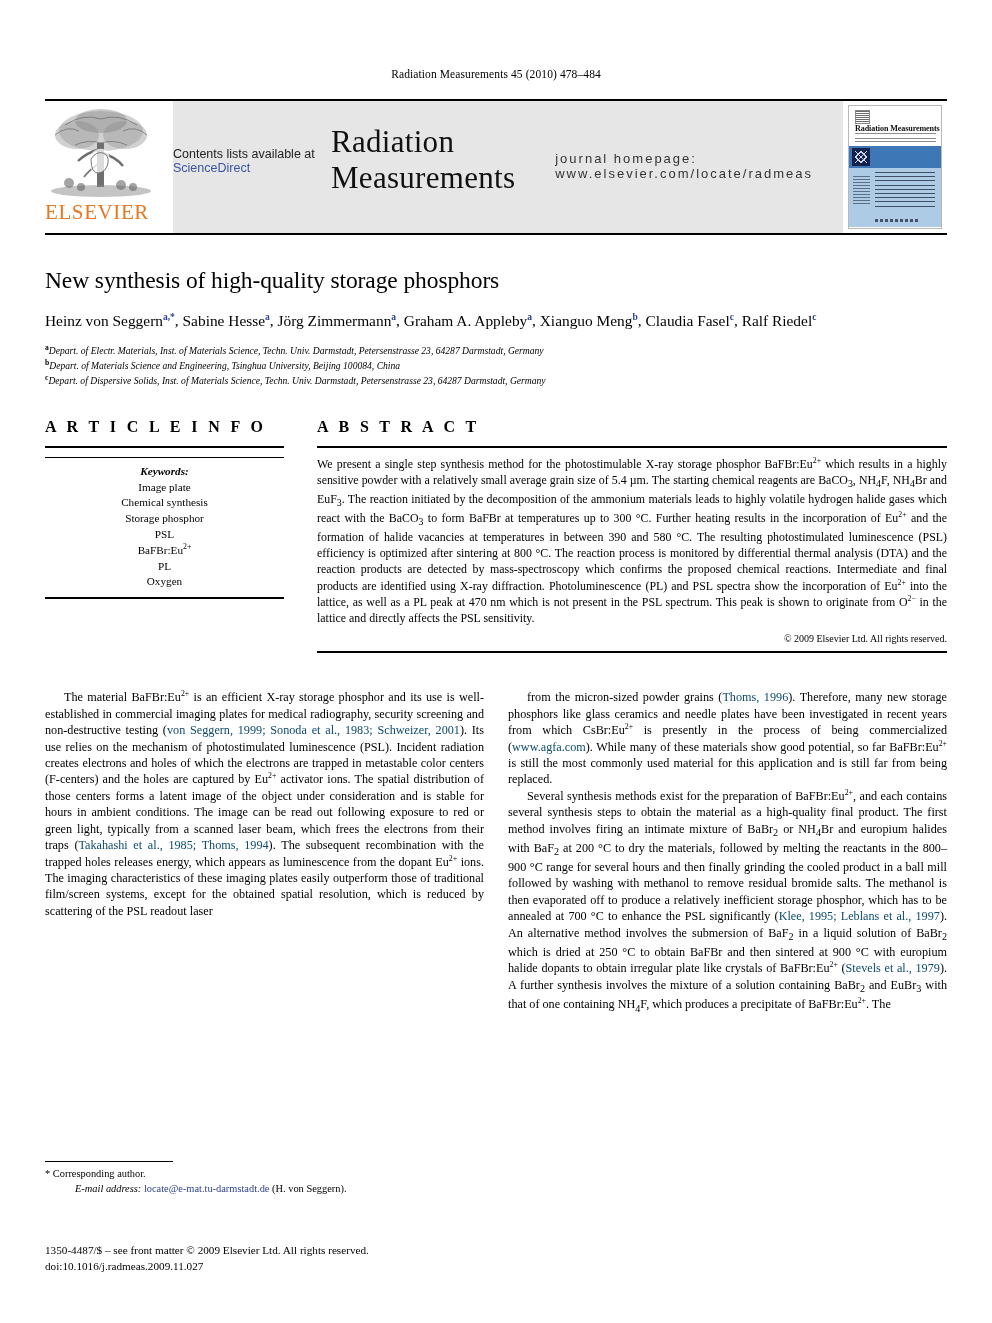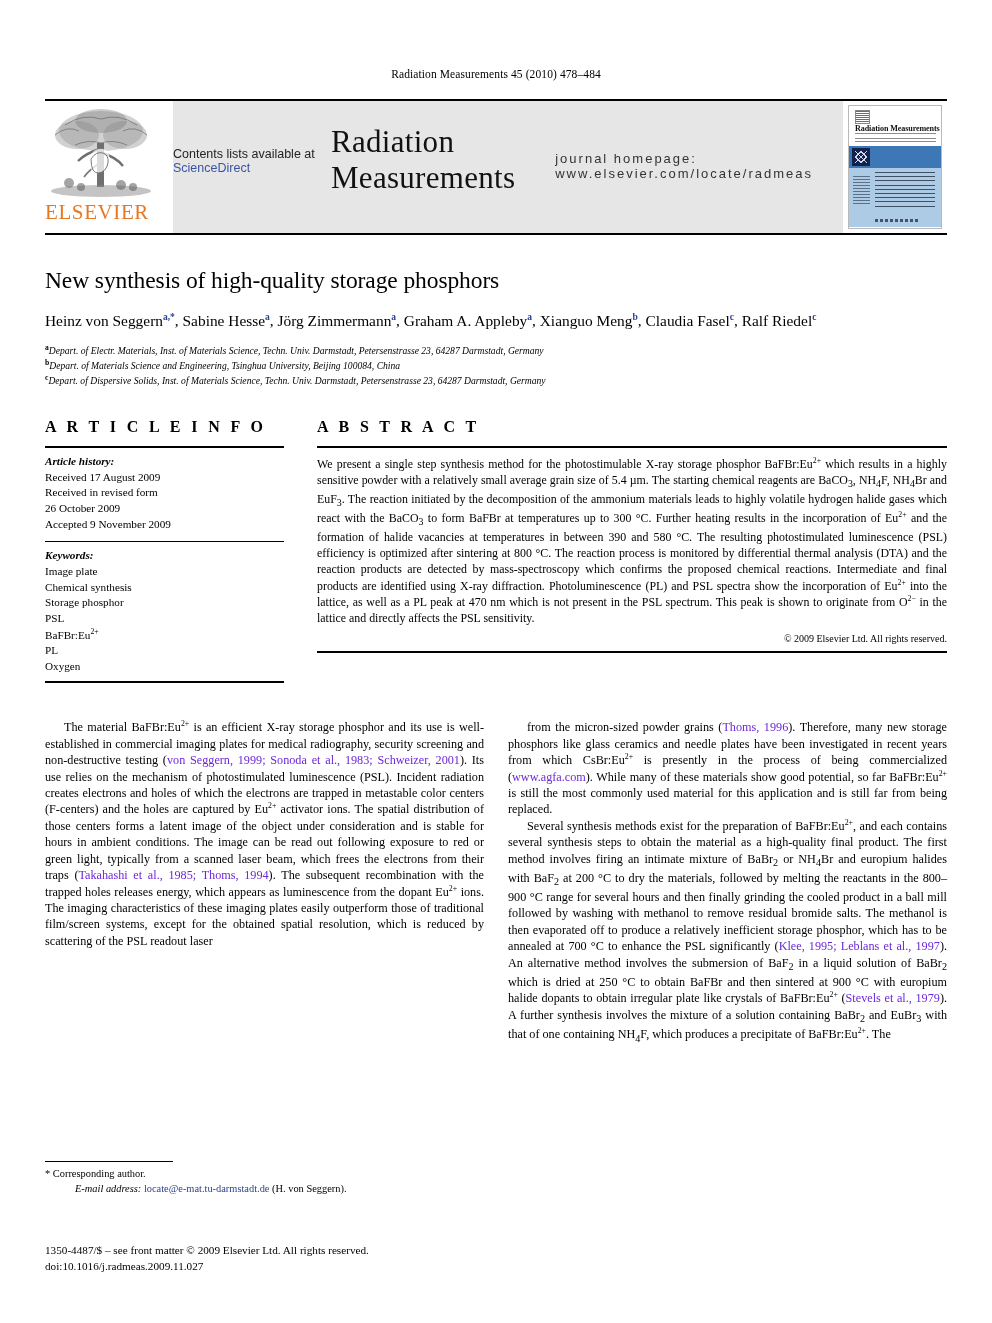--- a/index.html
+++ b/index.html
@@ -189,21 +189,21 @@
   .sec-head {
     font-family: "Liberation Serif", serif;
     font-size: 16px;
     font-weight: bold;
     letter-spacing: 3.4px;
     margin-bottom: 10px;
   }
   .rule-thick { border-top: 2.1px solid #000; }
   .info-body { font-size: 11.2px; line-height: 1.40; padding-top: 6px; }
   .info-body .lbl { font-style: italic; font-weight: bold; }
-  .kw-block { padding-top: 6px; }
+  .kw-block { padding-top: 6px; text-align: center; }
   .sep-rule { border-top: 1.1px solid #000; margin-top: 9px; }
   .sup { font-size: 7.8px; vertical-align: super; }
 
   .abstract-body {
     font-size: 11.9px;
     line-height: 1.365;
     text-align: justify;
     padding-top: 8px;
     hyphens: none;
   }
@@ -224,21 +224,21 @@
   }
   .bcol { width: 439px; flex: 0 0 439px; position: relative; }
   .bgap { width: 24px; flex: 0 0 24px; }
   .h1 {
     font-size: 12.8px;
     font-weight: bold;
     margin: 0 0 13px 0;
   }
   .para { text-align: justify; margin: 0; text-indent: 19px; hyphens: none; }
   .para + .para { margin-top: 0; }
-  .cite { color: #6d28d9; }
+  .cite { color: #0c4a6e; }
   .link { color: #2a3f8f; }
 
   
   .footnote-wrap {
     position: absolute;
     left: 45px;
     top: 1161px;
     width: 439px;
   }
   .fn-rule { border-top: 0.9px solid #000; width: 128px; margin-bottom: 5px; }
@@ -333,29 +333,20 @@
         <div><span class="aff-sup">b</span>Depart. of Materials Science and Engineering, Tsinghua University, Beijing 100084, China</div>
         <div><span class="aff-sup">c</span>Depart. of Dispersive Solids, Inst. of Materials Science, Techn. Univ. Darmstadt, Petersenstrasse 23, 64287 Darmstadt, Germany</div>
       </div>
   </div>
 
   <div class="info-abstract">
 
     <div class="col-info">
       <div class="sec-head">A R T I C L E  I N F O</div>
       <div class="rule-thick"></div>
-      <div class="info-body">
-        <div class="lbl">Article history:</div>
-        <div id="history-list">
-            <div>Received 17 August 2009</div>
-            <div>Received in revised form</div>
-            <div>26 October 2009</div>
-            <div>Accepted 9 November 2009</div>
-          </div>
-      </div>
       <div class="sep-rule"></div>
       <div class="info-body kw-block">
         <div class="lbl">Keywords:</div>
         <div id="keywords-list">
             <div>Image plate</div>
             <div>Chemical synthesis</div>
             <div>Storage phosphor</div>
             <div>PSL</div>
             <div>BaFBr:Eu<span class="sup">2+</span></div>
             <div>PL</div>

